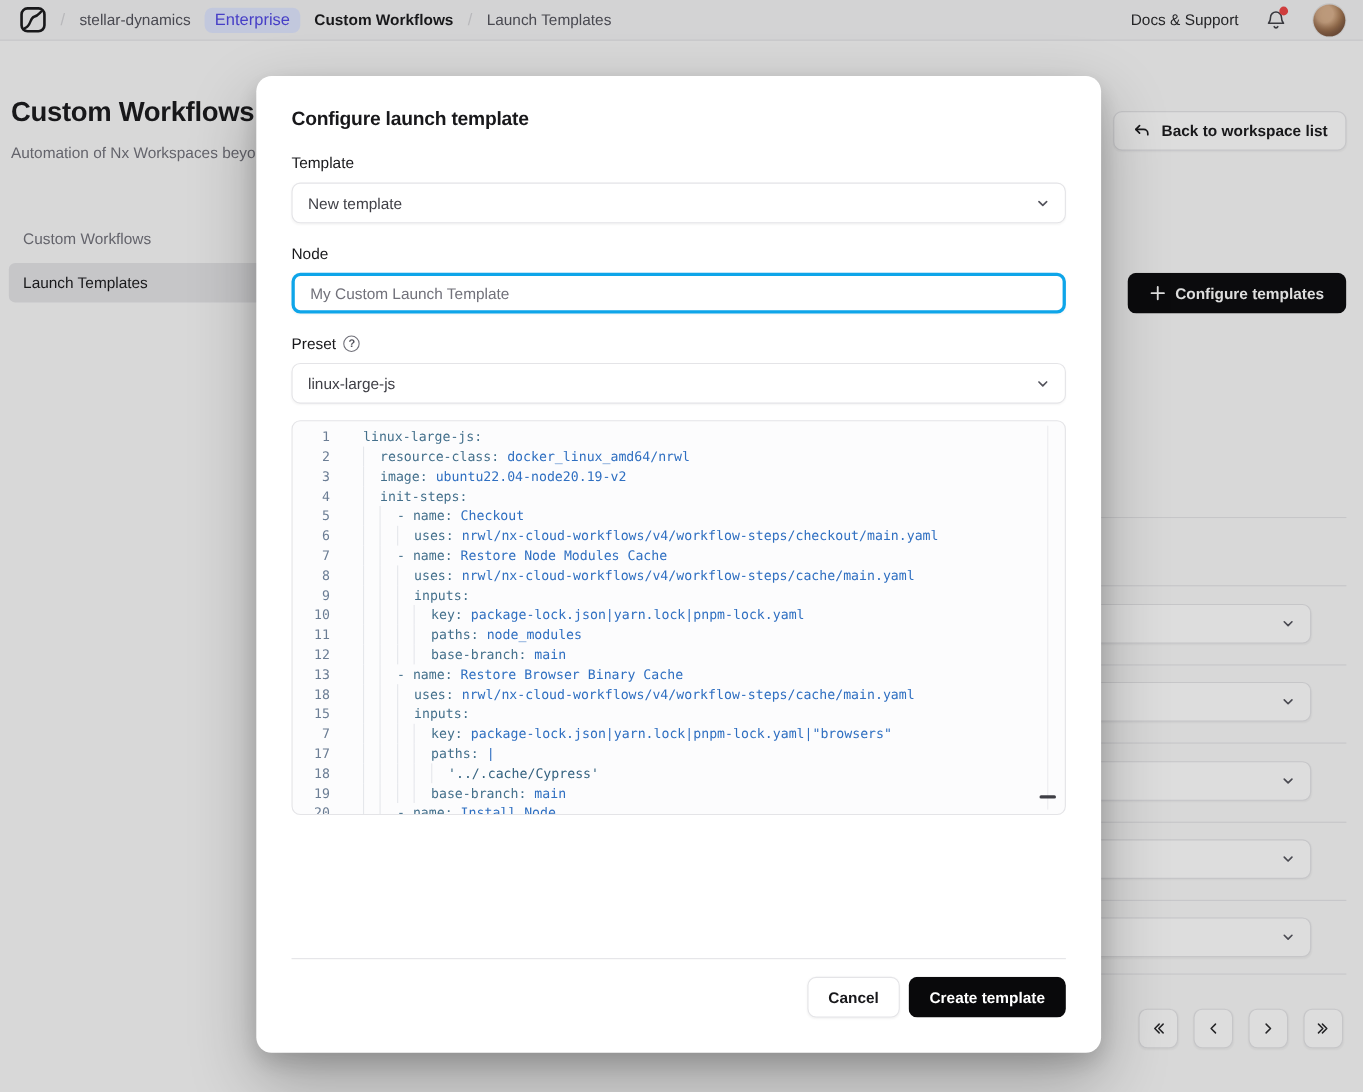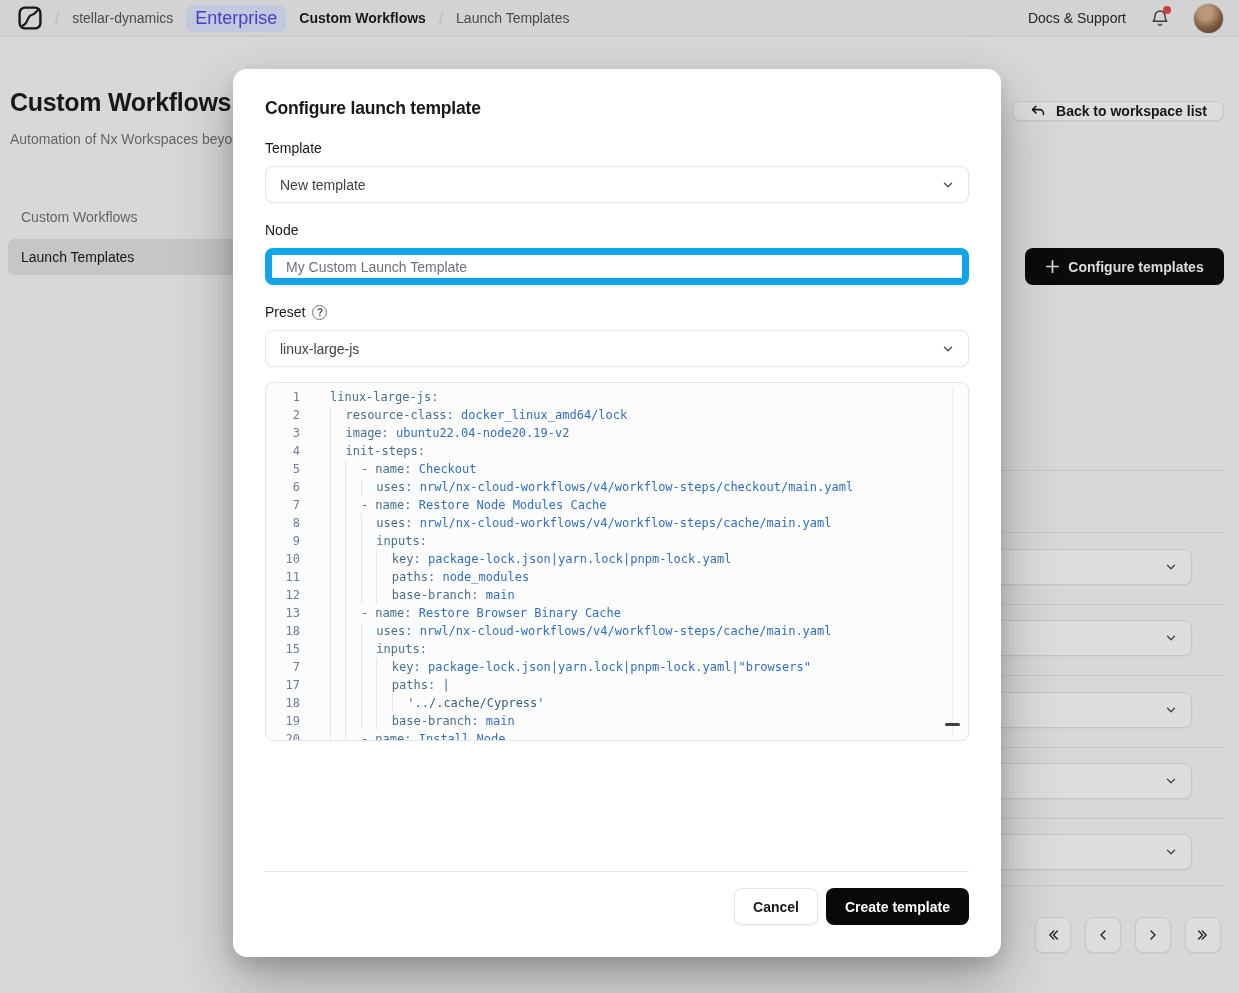--- a/index.html
+++ b/index.html
@@ -6,40 +6,40 @@
   html,body { width:1239px; height:993px; overflow:hidden; }
   body { position:relative; background:#fafafa; font-family:"Liberation Sans", sans-serif; color:#18181b; }
 
   
   .topbar { position:absolute; left:0; top:0; width:1239px; height:37px; background:#f4f4f5;
             border-bottom:1px solid #e4e4e7; display:flex; align-items:center; padding:0 16px 0 18px; }
   .crumbs { display:flex; align-items:center; gap:13px; font-size:14px; }
   .logo-box { width:24px; height:24px; display:flex; align-items:center; justify-content:center; }
   .crumb-sep { color:#d4d4d8; font-size:15px; }
   .crumb-org { color:#52525b; }
-  .badge { font-size:18px; padding:3px 9px; border-radius:7px; }
+  .badge { font-size:15px; padding:3px 9px; border-radius:7px; }
   .crumb-section { font-weight:700; color:#18181b; }
   .crumb-page { color:#52525b; }
   .topbar-right { margin-left:auto; display:flex; align-items:center; gap:24px; }
   .docs-link { font-size:14px; color:#27272a; cursor:pointer; }
   .bell-wrap { position:relative; width:20px; height:20px; }
   .bell-dot { position:absolute; right:-1px; top:-2px; width:8px; height:8px; border-radius:50%; }
   .avatar { width:29px; height:29px; border-radius:50%;
             background: radial-gradient(circle at 35% 30%, #d9b08c 0 28%, #a97c55 55%, #6f4f38 80%, #55402f 100%);
             box-shadow: inset 0 -6px 8px rgba(120,80,60,.55), 0 0 0 1px rgba(0,0,0,.08); }
 
   
   .page-title { position:absolute; left:10px; top:88px; font-size:25px; font-weight:700; letter-spacing:-.3px; }
   .page-subtitle { position:absolute; left:10px; top:131px; font-size:14px; color:#71717a; white-space:nowrap; }
 
   .btn { display:flex; align-items:center; justify-content:center; gap:10px; border-radius:8px; font-size:14px;
          font-weight:600; cursor:pointer; border:1px solid transparent; }
   .btn-outline { background:#ffffff; border-color:#e4e4e7; box-shadow:0 1px 2px rgba(0,0,0,.05); color:#18181b; }
   .btn-dark { background:#09090b; color:#ffffff; }
-  .back-btn { position:absolute; left:1012px; top:101px; width:212px; height:20px; }
+  .back-btn { position:absolute; left:1012px; top:101px; width:212px; height:36px; }
   .config-btn { position:absolute; left:1025px; top:248px; width:199px; height:37px; gap:8px; }
 
   
   .side-item { position:absolute; left:8px; width:295px; height:36px; display:flex; align-items:center;
                padding-left:13px; font-size:14px; border-radius:6px; cursor:pointer; }
   .side-item.inactive { top:199px; color:#71717a; }
   .side-item.active { top:239px; background:#e4e4e7; color:#18181b; }
 
   
   .bg-card { position:absolute; left:240px; top:470px; width:984px; height:416px;
@@ -59,21 +59,21 @@
   .overlay { position:fixed; inset:0; background:rgba(24,24,27,.15); z-index:10; }
   .modal { position:absolute; left:233px; top:69px; width:768px; height:888px; background:#fff; border-radius:14px;
            box-shadow:0 25px 60px rgba(0,0,0,.28), 0 8px 20px rgba(0,0,0,.14); z-index:20; }
   .modal-title { position:absolute; left:32px; top:29px; font-size:17.5px; font-weight:700; letter-spacing:-.2px; }
   .field-label { position:absolute; left:32px; font-size:14px; font-weight:500; color:#18181b;
                  display:flex; align-items:center; gap:7px; }
   .control { position:absolute; left:32px; width:704px; height:37px; background:#fff; border:1px solid #e4e4e7;
              border-radius:8px; box-shadow:0 1px 2px rgba(0,0,0,.04); display:flex; align-items:center;
              padding:0 14px; font-size:14px; color:#3f3f46; cursor:pointer; }
   .control .chev { position:absolute; right:13px; top:11px; }
-  input.text-field { position:absolute; left:32px; width:704px; height:37px; background:#fff; border:7px solid #0ea5e9;
+  input.text-field { position:absolute; left:32px; width:704px; height:37px; background:#fff; border:3px solid #0ea5e9;
              border-radius:8px; box-shadow:0 1px 2px rgba(0,0,0,.04); padding:0 14px; font-size:14px; color:#71717a;
              font-family:"Liberation Sans", sans-serif; outline:none; }
   .help-circle { width:15px; height:15px; border-radius:50%; border:1.4px solid #71717a; color:#52525b;
                  font-size:10px; font-weight:700; display:flex; align-items:center; justify-content:center; }
 
   
   .editor { position:absolute; left:32px; top:313px; width:704px; height:359px; background:#fcfcfd;
             border:1px solid #e4e4e7; border-radius:8px; overflow:hidden;
             font-family:"DejaVu Sans Mono", monospace; font-size:12px; line-height:18px; }
   .editor-inner { padding-top:5px; }
@@ -227,21 +227,21 @@
   <div class="control" style="top:261px">
     <span>linux-large-js</span>
     <svg class="chev" width="14" height="14" viewBox="0 0 16 16" fill="none">
         <path d="M4 6 l4 4 4 -4" stroke="#52525b" stroke-width="1.7" stroke-linecap="round" stroke-linejoin="round"></path>
       </svg>
   </div>
 
   <div class="editor">
     <div class="editor-inner" id="code-root">
         <div class="code-line"><span class="ln">1</span><span class="lc"><span style="color: rgb(68, 112, 140);">linux-large-js:</span></span></div>
-        <div class="code-line"><span class="ln">2</span><span class="lc"><span class="ind">  </span><span style="color: rgb(68, 112, 140);">resource-class:</span> <span style="color: rgb(47, 111, 193);">docker_linux_amd64/lock</span></span></div>
+        <div class="code-line"><span class="ln">2</span><span class="lc"><span class="ind">  </span><span style="color: rgb(68, 112, 140);">resource-class:</span> <span style="color: rgb(47, 111, 193);">docker_linux_amd64/nrwl</span></span></div>
         <div class="code-line"><span class="ln">3</span><span class="lc"><span class="ind">  </span><span style="color: rgb(68, 112, 140);">image:</span> <span style="color: rgb(47, 111, 193);">ubuntu22.04-node20.19-v2</span></span></div>
         <div class="code-line"><span class="ln">4</span><span class="lc"><span class="ind">  </span><span style="color: rgb(68, 112, 140);">init-steps:</span></span></div>
         <div class="code-line"><span class="ln">5</span><span class="lc"><span class="ind">  </span><span class="ind">  </span><span style="color: rgb(68, 112, 140);">- </span><span style="color: rgb(68, 112, 140);">name:</span> <span style="color: rgb(47, 111, 193);">Checkout</span></span></div>
         <div class="code-line"><span class="ln">6</span><span class="lc"><span class="ind">  </span><span class="ind">  </span><span class="ind">  </span><span style="color: rgb(68, 112, 140);">uses:</span> <span style="color: rgb(47, 111, 193);">nrwl/nx-cloud-workflows/v4/workflow-steps/checkout/main.yaml</span></span></div>
         <div class="code-line"><span class="ln">7</span><span class="lc"><span class="ind">  </span><span class="ind">  </span><span style="color: rgb(68, 112, 140);">- </span><span style="color: rgb(68, 112, 140);">name:</span> <span style="color: rgb(47, 111, 193);">Restore Node Modules Cache</span></span></div>
         <div class="code-line"><span class="ln">8</span><span class="lc"><span class="ind">  </span><span class="ind">  </span><span class="ind">  </span><span style="color: rgb(68, 112, 140);">uses:</span> <span style="color: rgb(47, 111, 193);">nrwl/nx-cloud-workflows/v4/workflow-steps/cache/main.yaml</span></span></div>
         <div class="code-line"><span class="ln">9</span><span class="lc"><span class="ind">  </span><span class="ind">  </span><span class="ind">  </span><span style="color: rgb(68, 112, 140);">inputs:</span></span></div>
         <div class="code-line"><span class="ln">10</span><span class="lc"><span class="ind">  </span><span class="ind">  </span><span class="ind">  </span><span class="ind">  </span><span style="color: rgb(68, 112, 140);">key:</span> <span style="color: rgb(47, 111, 193);">package-lock.json|yarn.lock|pnpm-lock.yaml</span></span></div>
         <div class="code-line"><span class="ln">11</span><span class="lc"><span class="ind">  </span><span class="ind">  </span><span class="ind">  </span><span class="ind">  </span><span style="color: rgb(68, 112, 140);">paths:</span> <span style="color: rgb(47, 111, 193);">node_modules</span></span></div>
         <div class="code-line"><span class="ln">12</span><span class="lc"><span class="ind">  </span><span class="ind">  </span><span class="ind">  </span><span class="ind">  </span><span style="color: rgb(68, 112, 140);">base-branch:</span> <span style="color: rgb(47, 111, 193);">main</span></span></div>

